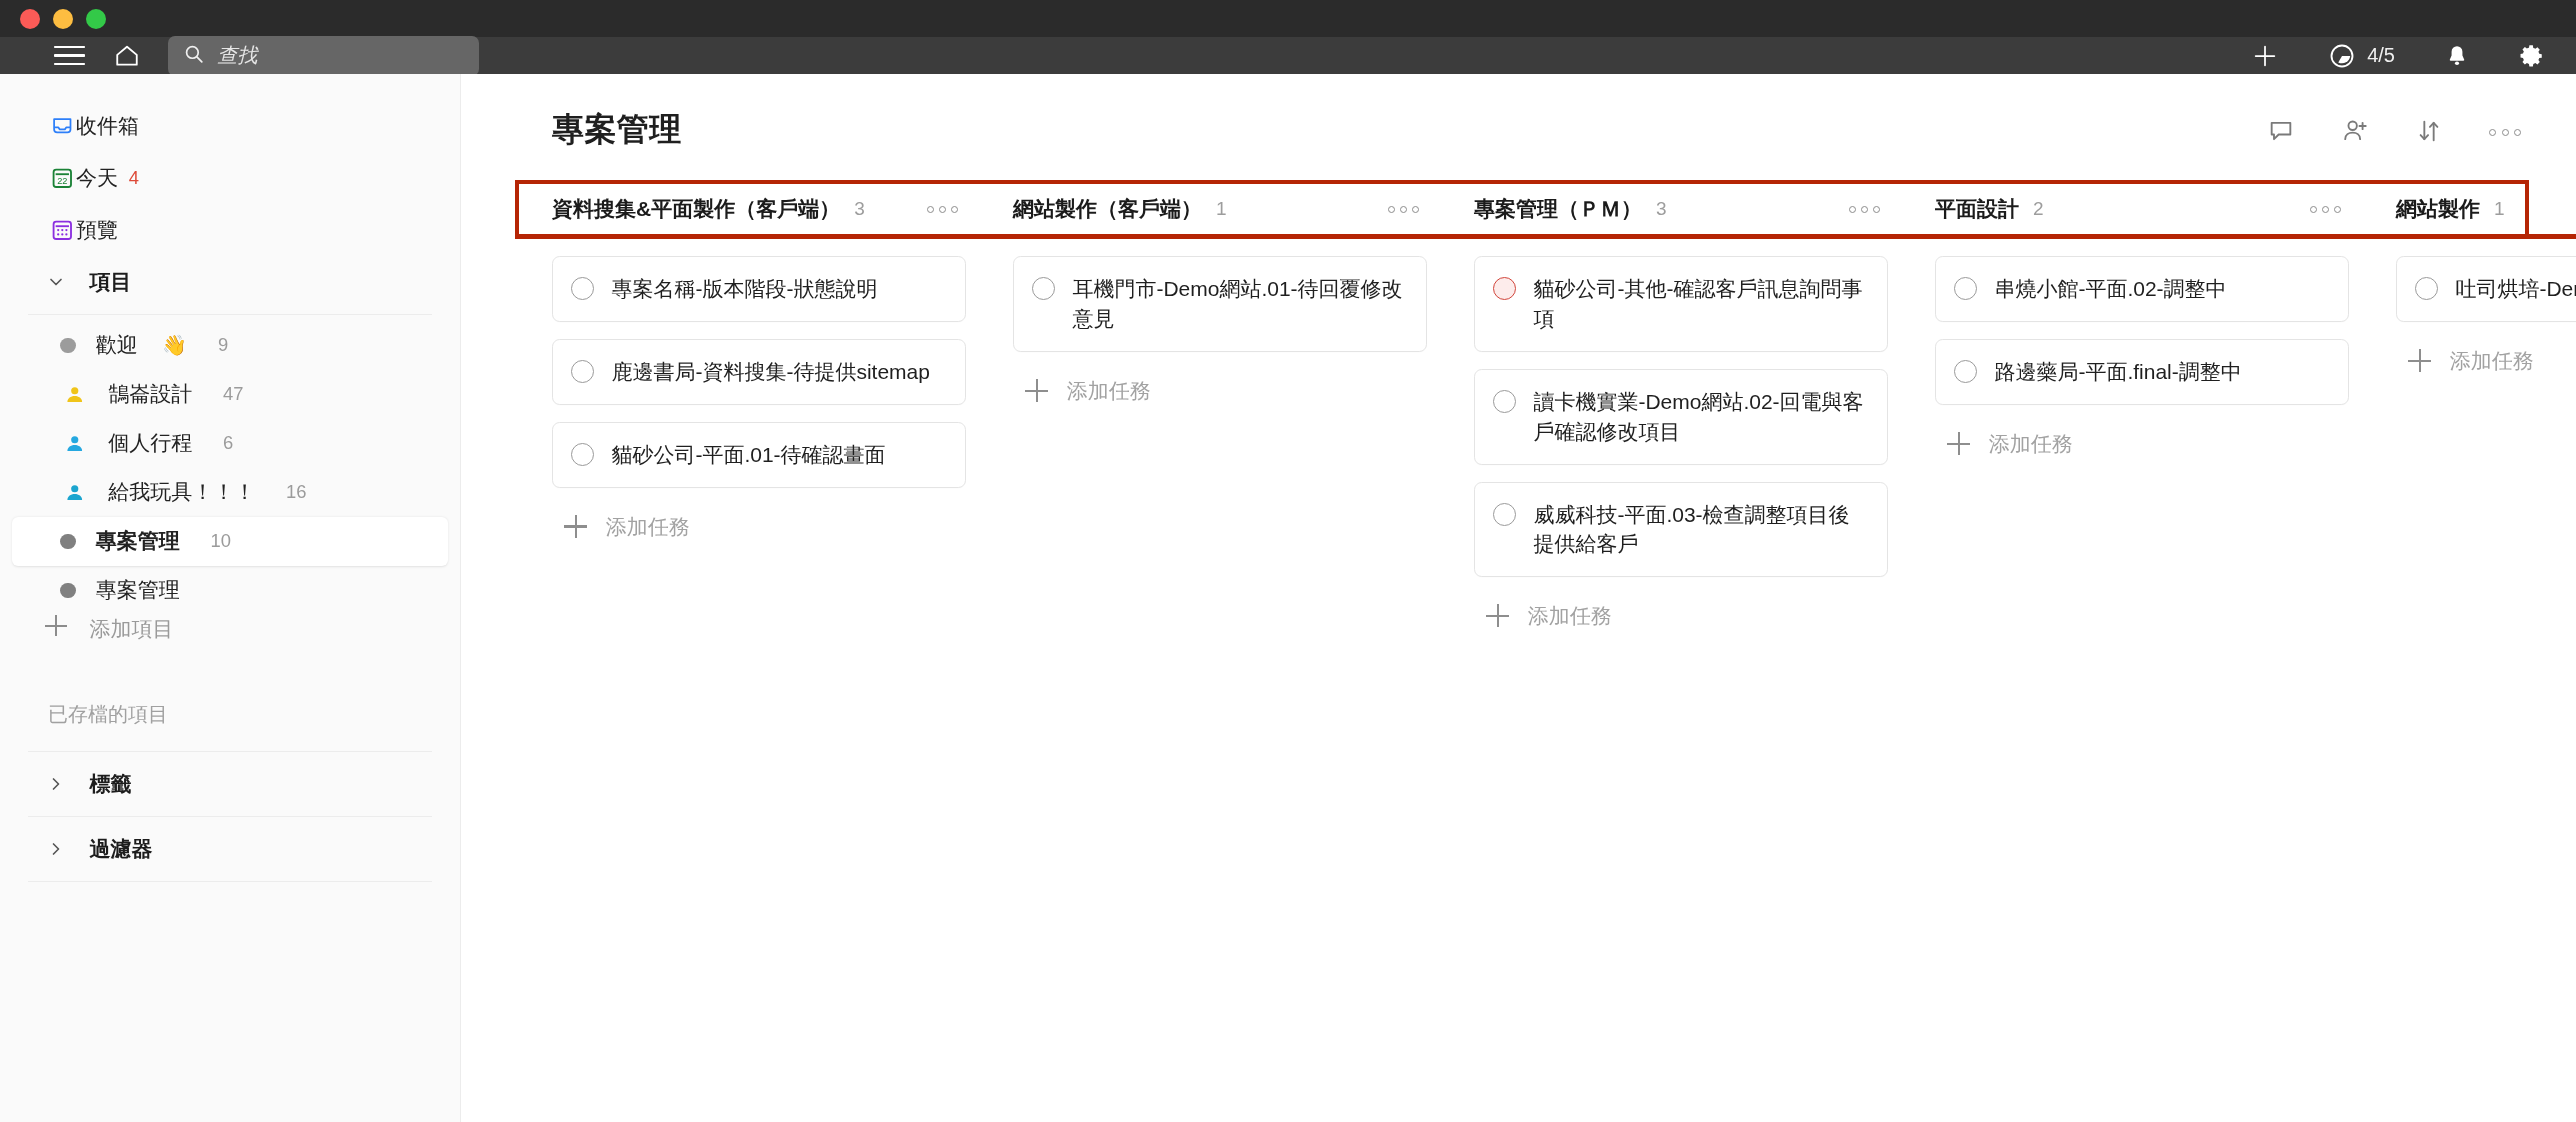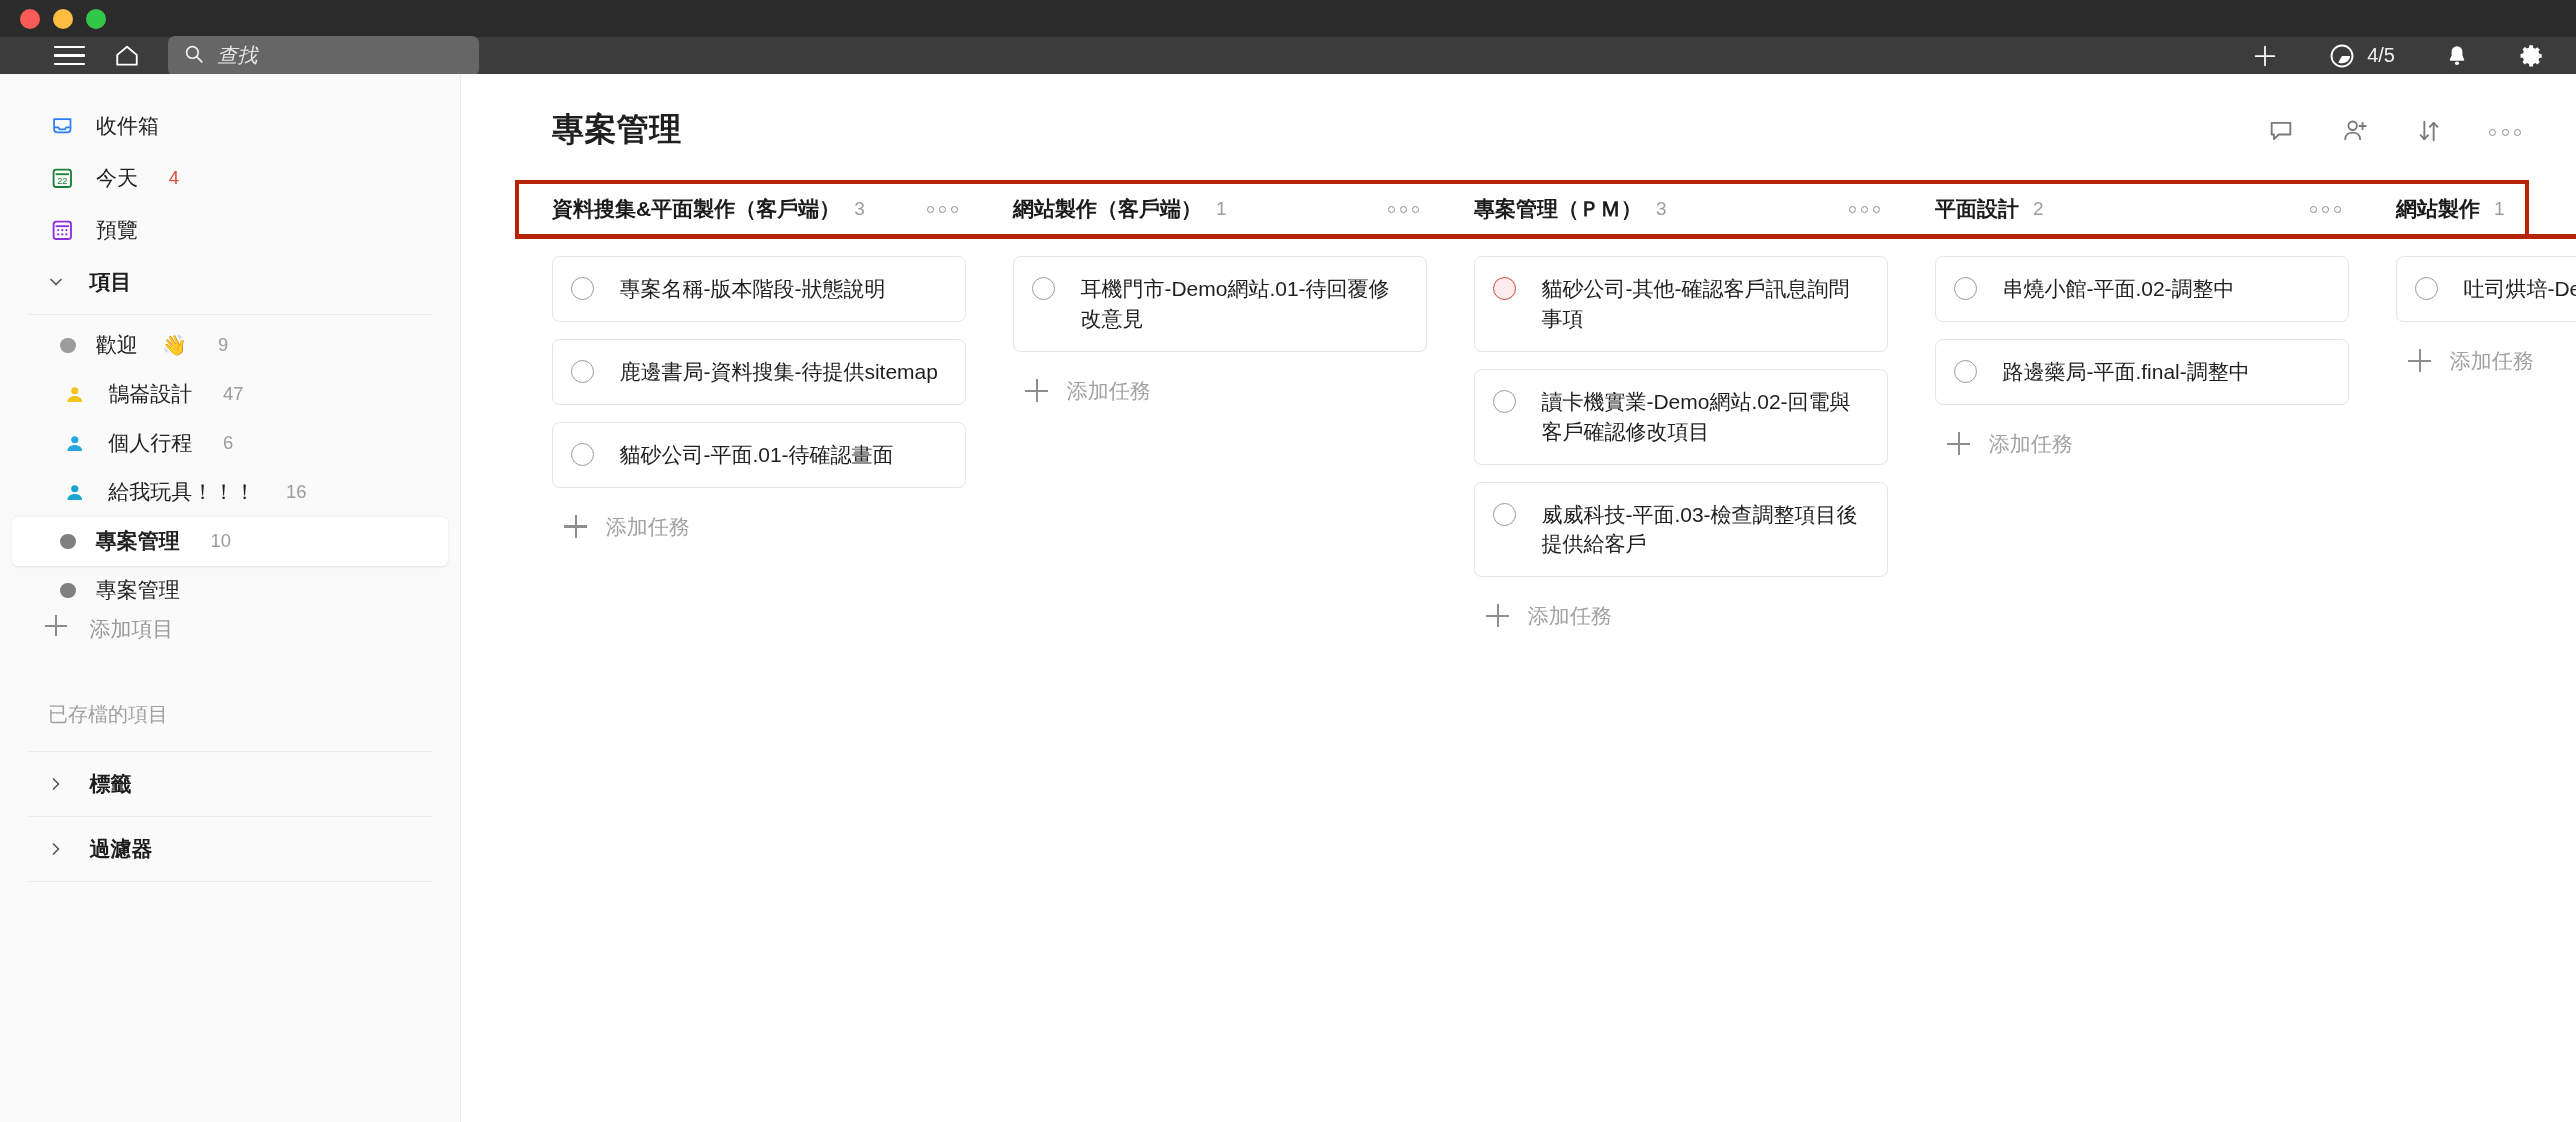--- a/index.html
+++ b/index.html
@@ -46,21 +46,21 @@
   
   .body-row { flex: 1 1 auto; display: flex; min-height: 0; }
 
   .sidebar {
     width: 461px; flex: 0 0 461px; background: #fafafa;
     border-right: 0.8px solid #ececec;
     padding-top: 26px; position: relative;
   }
   .nav-item {
     height: 52px; display: flex; align-items: center;
-    padding: 0 23px 0 48px; gap: 20px; cursor: pointer;
+    padding: 0 23px 0 48px; cursor: pointer;
     font-size: 21px; color: #222222;
   }
   .nav-item .label { white-space: nowrap; }
   .nav-item .count { font-size: 18.4px; color: #9b9b9b; margin-left: 10.8px; }
   .nav-item .count.red { color: #dd4b39; }
   .nav-icon { width: 28px; height: 28px; flex: 0 0 28px; display:flex; align-items:center; justify-content:center; }
 
   .nav-section {
     height: 52px; display: flex; align-items: center;
     padding: 0 23px 0 45px; gap: 23px; cursor: pointer;
@@ -137,21 +137,21 @@
     padding: 17px 20px 17px 18.4px; margin-bottom: 17px;
     display: flex; gap: 17px; align-items: flex-start;
     background: #fff; cursor: pointer;
     box-shadow: 0 0.8px 0 rgba(0,0,0,.01);
   }
   .check {
     width: 23px; height: 23px; flex: 0 0 23px; border-radius: 50%;
     border: 1.7px solid #9a9a9a; margin-top: 3.1px; cursor: pointer;
   }
   .check.prio { border-color: #d1453b; background: #fdeceb; }
-  .card-text { font-size: 21px; line-height: 1.42; color: #1f1f1f; margin-left: 8px; }
+  .card-text { font-size: 21px; line-height: 1.42; color: #1f1f1f; }
 
   .add-task {
     display: flex; align-items: center; gap: 18.4px;
     padding: 7.7px 0 0 12.3px; color: #a2a2a2; font-size: 21px; cursor: pointer;
   }
   .plus-md { width: 23px; height: 23px; flex:0 0 23px; position: relative; }
   .plus-md::before, .plus-md::after { content:""; position:absolute; background:#8e8e8e; }
   .plus-md::before { left:0; right:0; top:10.4px; height:2.3px; }
   .plus-md::after { top:0; bottom:0; left:10.4px; width:2.3px; }
 </style>

